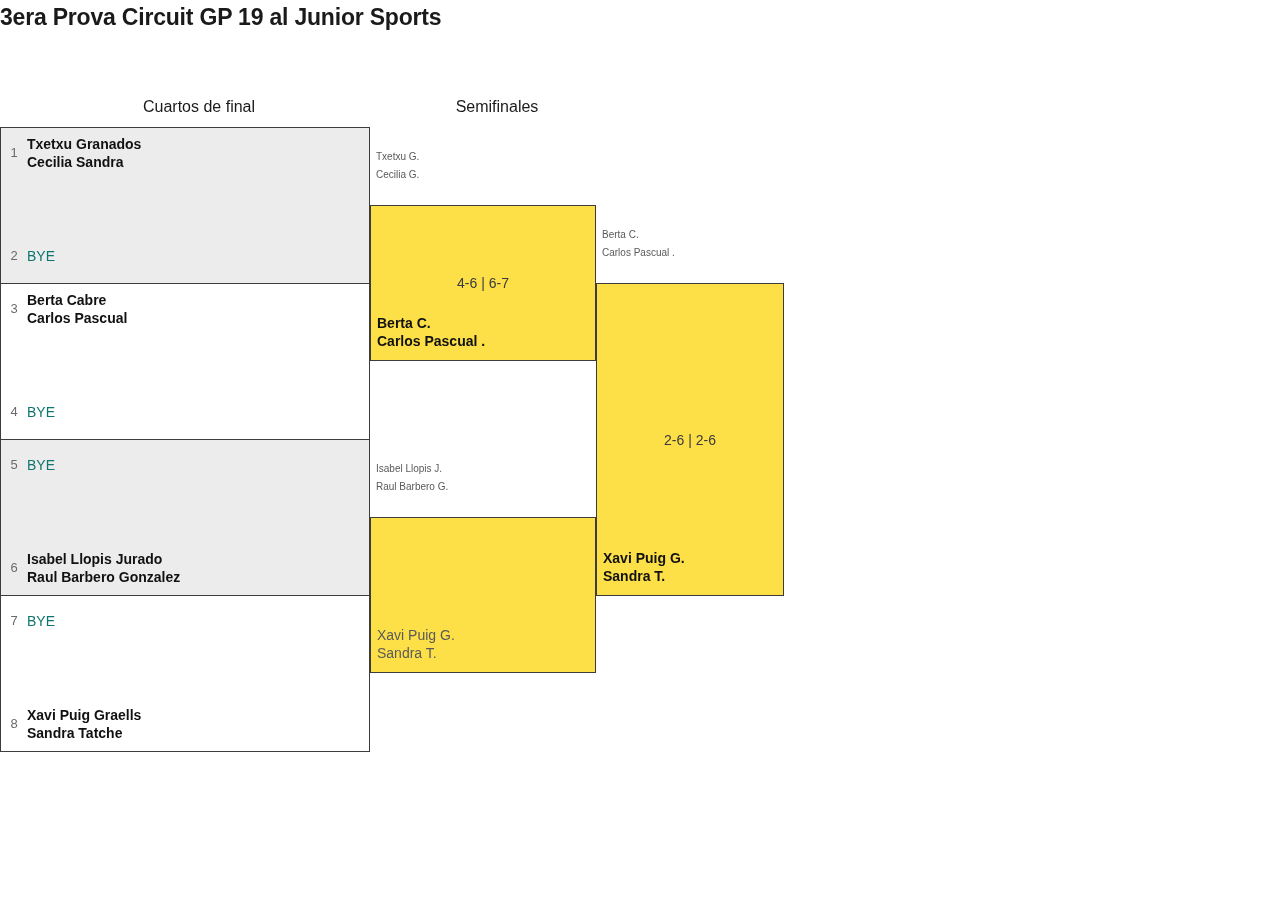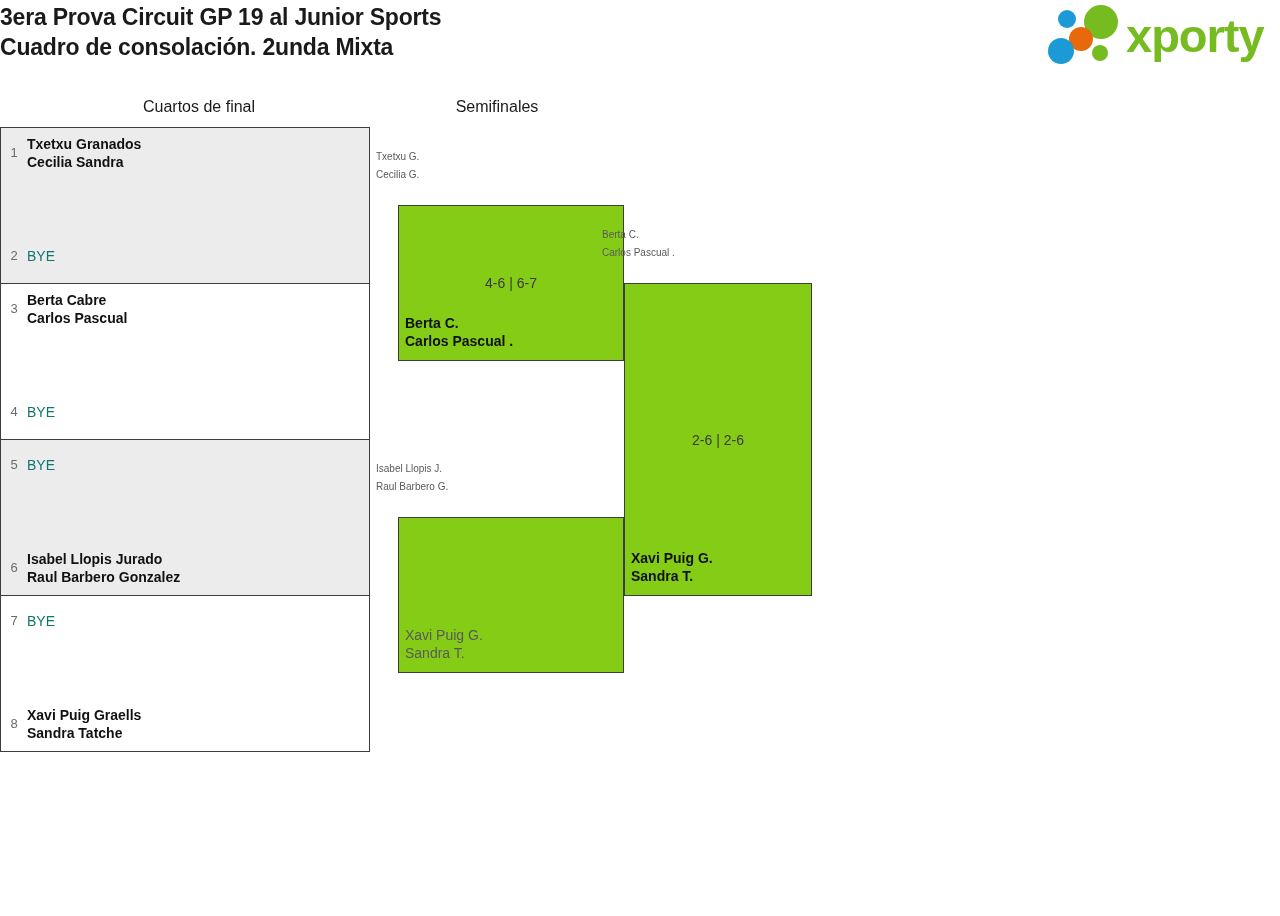--- a/index.html
+++ b/index.html
@@ -58,22 +58,21 @@
     font-size: 13px; color: #6b6b6b; line-height: 16px;
   }
   .team { font-size: 14px; line-height: 18px; white-space: pre-line; }
   .team.win { color: #111111; font-weight: bold; }
   .team.lose { color: #0f766e; font-weight: normal; }
 
   
   .rnd-box {
     position: absolute;
     border: 1px solid #3c3c3c;
-    background: #84cc16;
-    margin-left: 28px;
+    background: #fde047;
   }
   .sf-box { width: 226px; height: 156px; left: 370px; }
   .f-box  { width: 188px; height: 313px; left: 596px; }
 
   .score {
     position: absolute; left: 0; width: 100%;
     top: 50%; transform: translateY(-50%);
     text-align: center; font-size: 14px; color: #3a3a3a; line-height: 18px;
     white-space: nowrap;
   }
@@ -91,35 +90,22 @@
   .nm-lose { color: #5a5a5a; font-weight: normal; }
 </style>
 </head>
 <body>
 
 <div class="page">
 
   <div class="header">
     <div class="title-block">
       <span class="title-line">3era Prova Circuit GP 19 al Junior Sports</span>
-      <span class="title-line">Cuadro de consolación. 2unda Mixta</span>
     </div>
 
-    <div class="logo">
-      <svg width="228" height="62" viewBox="0 0 228 62" xmlns="http://www.w3.org/2000/svg">
-
-        <circle cx="19" cy="15" r="9" fill="#1b9ad6"></circle>
-        <circle cx="53" cy="18" r="17" fill="#76bc21"></circle>
-        <circle cx="33" cy="35" r="12" fill="#e8690b"></circle>
-        <circle cx="13" cy="47" r="13" fill="#1b9ad6"></circle>
-        <circle cx="52" cy="49" r="8" fill="#76bc21"></circle>
-
-        <text x="78" y="48" font-family="'Liberation Sans', sans-serif" font-size="47" font-weight="bold" fill="#76bc21" letter-spacing="-1">xporty</text>
-      </svg>
-    </div>
   </div>
 
   <div class="round-head rh-qf">Cuartos de final</div>
   <div class="round-head rh-sf">Semifinales</div>
 
   <div class="bracket">
 
     <div class="qf-box shaded" style="top:0px;">
       <div class="slot top">
         <span class="seed">1</span>

